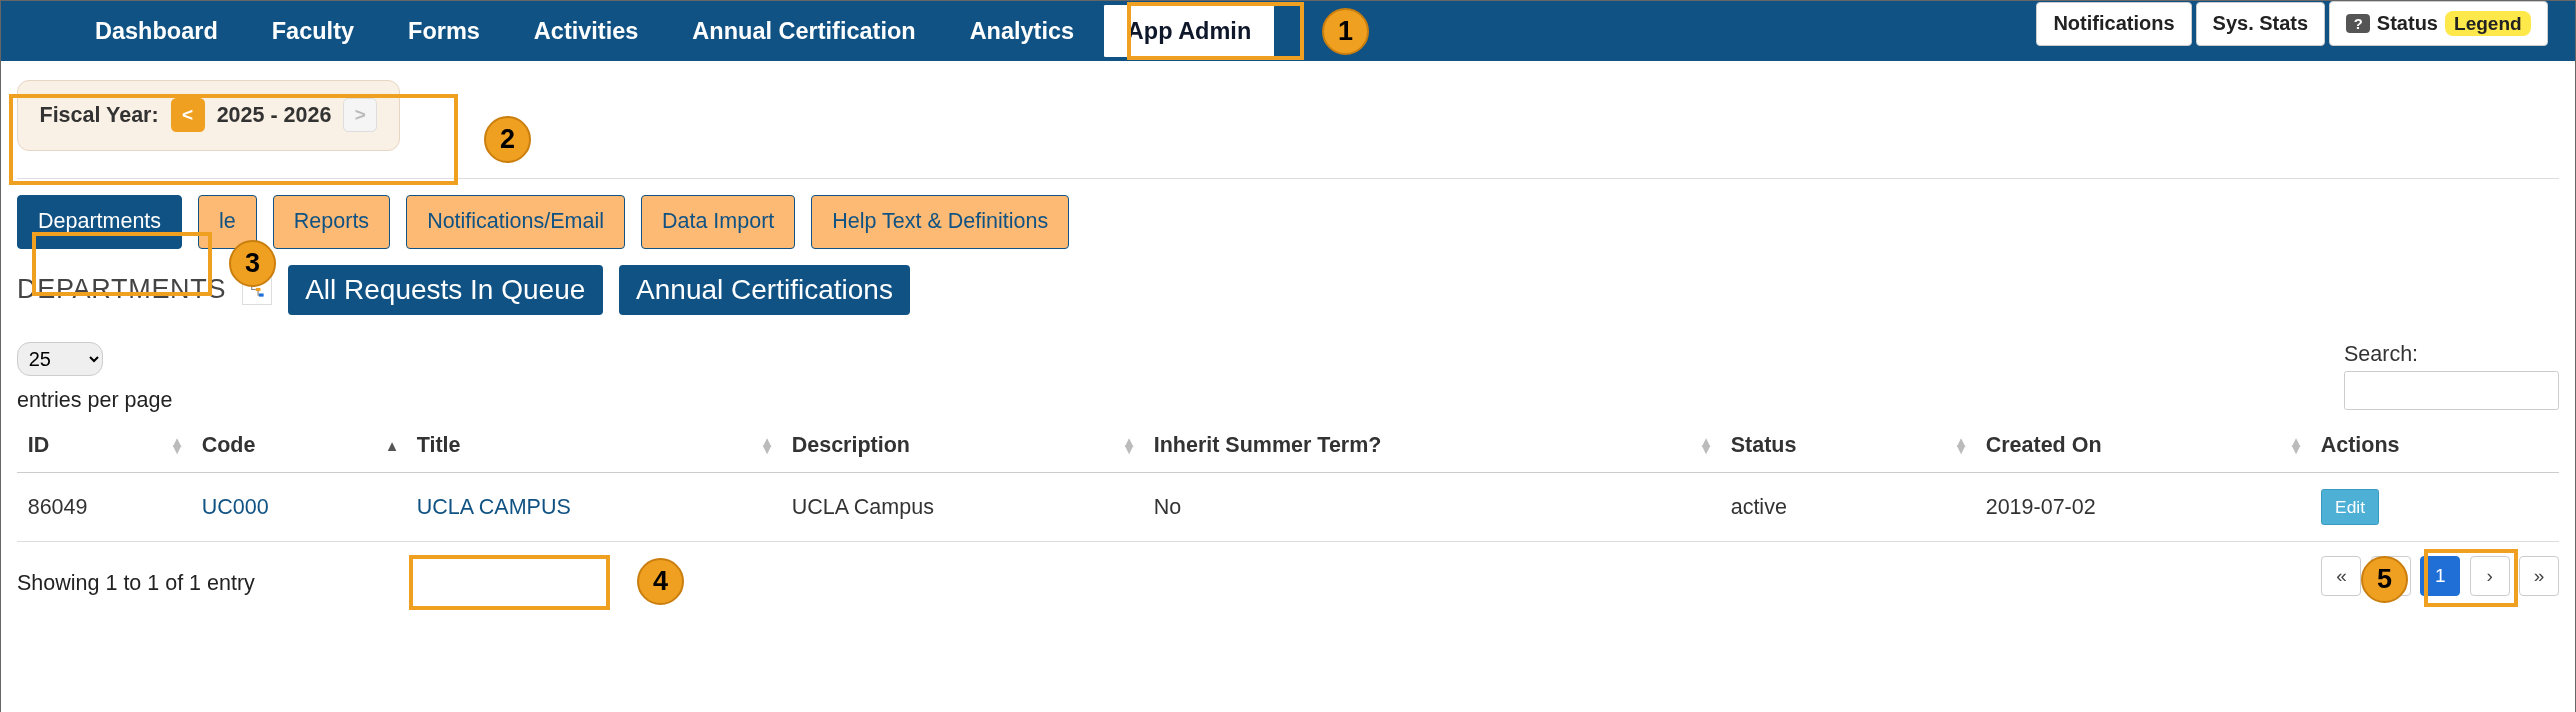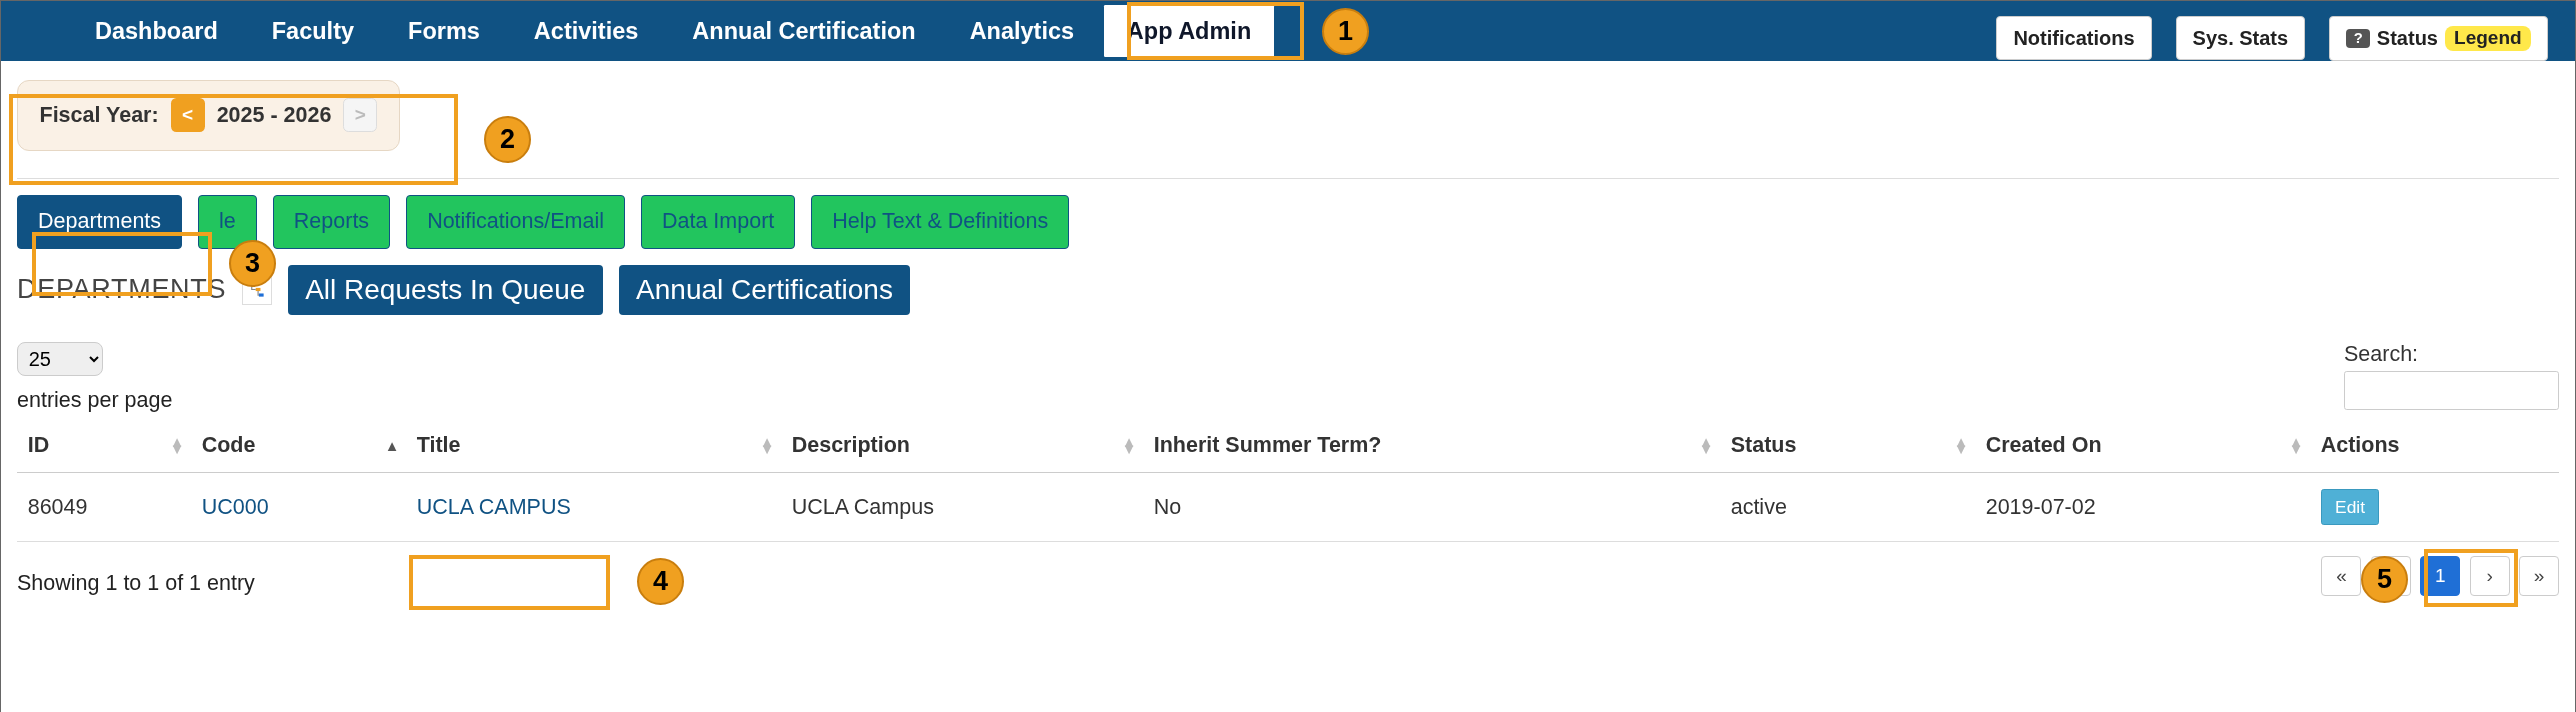--- a/index.html
+++ b/index.html
@@ -1,24 +1,24 @@
 <!DOCTYPE html>
 <html style="font-size:10.7px"><head>
 <meta charset="utf-8">
 <style>
   * { box-sizing: border-box; margin: 0; padding: 0; }
   body { font-family: Arial, Helvetica, sans-serif; font-size: 9.4px; color: #333; background: #fff; }
   .viewport { width: 2576px; height: 713px; transform-origin: top left; }
 
   
-  .topnav { background: #105283; height: 60px; display: flex; align-items: flex-end; padding: 0 27px 0 67px; }
+  .topnav { background: #105283; height: 60px; display: flex; align-items: flex-start; padding: 0 27px 16px 67px; }
   .topnav-left { display: flex; align-items: center; gap: 0; }
   .topnav-item { color: #fff; font-weight: 700; font-size: 23.5px; padding: 0 27px; height: 60px; display: flex; align-items: center; cursor: pointer; }
   .topnav-item.active { background: #fff; color: #0f172a; border-radius: 1.3px; margin: 0 2.7px; height: 52px; padding: 0 23px; }
-  .topnav-right { margin-left: auto; display: flex; align-items: center; gap: 24px; }
+  .topnav-right { margin-left: auto; display: flex; align-items: center; gap: 4px; }
   .topnav-right-btn { background: #fff; border: 0.7px solid #ccc; border-radius: 4px; font-size: 20px; font-weight: 700; color: #222; padding: 9.4px 16px; cursor: pointer; display: flex; align-items: center; gap: 6.7px; }
   .legend-pill { background: #ffe84a; border-radius: 8px; padding: 1.3px 9.4px; font-weight: 700; font-size: 19px; }
   .qmark { display:inline-flex; width:24px; height:19px; background:#555; border-radius:4px; color:#fff; align-items:center; justify-content:center; font-size:14.8px; font-weight:700;}
 
   
   .callout { position: absolute; width: 47px; height: 47px; border-radius: 50%; background: #f0a020; color: #000; font-size: 27px; font-weight: 700; display: flex; align-items: center; justify-content: center; border: 2px solid #c97e0e; z-index: 50; }
 
   
   .hl { position: absolute; border: 4px solid #f0a020; z-index: 40; pointer-events: none; }
 
@@ -27,32 +27,32 @@
   .fiscal-panel { background: #faf1e6; border: 0.7px solid #e6d7c4; border-radius: 12px; padding: 17.4px 21.5px; display: inline-flex; align-items: center; gap: 12px; font-size: 21.5px; }
   .fiscal-panel strong { font-weight: 700; }
   .fy-btn { width: 34px; height: 34px; border-radius: 5.4px; display:flex; align-items:center; justify-content:center; font-size: 19px; font-weight:700; cursor:pointer; }
   .fy-btn.prev { background:#f0a020; color:#fff; border:none; }
   .fy-btn.next { background:#f5f5f5; color:#bbb; border:0.7px solid #ddd; cursor:not-allowed; }
 
   .divider { border-top:0.7px solid #ddd; margin: 27px 0 16px; }
 
   
   .admin-tabs { display:flex; gap:16px; margin-bottom: 16px; }
-  .admin-tab { border:0.7px solid #105283; color:#105283; background:#22c55e; border-radius:4px; padding: 13.4px 20px; font-size:21.5px; cursor:pointer; }
+  .admin-tab { border:0.7px solid #105283; color:#105283; background:#fdba74; border-radius:4px; padding: 13.4px 20px; font-size:21.5px; cursor:pointer; }
   .admin-tab.active { background:#105283; color:#fff; }
 
   
   .section-head { display:flex; align-items:center; gap:16px; margin-top:10.7px; }
   .section-head h2 { font-size:27px; letter-spacing:0.7px; color:#444; font-weight:400; }
   .tree-icon { width:29.5px; height:29.5px; border:0.7px solid #ddd; display:flex; align-items:center; justify-content:center; font-size:17.4px; }
   .pill-btn { background:#105283; color:#fff; border:none; border-radius:4px; padding:9.4px 17.4px; font-size:28px; cursor:pointer; }
 
   
   .tbl-controls { display:flex; align-items:flex-start; margin-top:27px; }
-  .page-len select { font-size:20px; padding:4px 34px 4px 6.7px; border:0.7px solid #ccc; border-radius:8px; }
+  .page-len select { font-size:20px; padding:4px 34px 4px 6.7px; border:0.7px solid #ccc; border-radius:13px; }
   .page-len-label { font-size:21.5px; margin-top:12px; color:#222; }
   .search-wrap { margin-left:auto; text-align:left; }
   .search-wrap label { font-size:21.5px; display:block; margin-bottom:4px; }
   .search-wrap input { font-size:20px; border:0.7px solid #ccc; border-radius:2.7px; padding:6.7px 8px; width:215px; }
 
   
   table.dt { width:100%; border-collapse:collapse; margin-top:6.7px; }
   table.dt th { text-align:left; font-weight:700; font-size:21.5px; padding:13.4px 10.7px; border-bottom:1.3px solid #ccc; position:relative; }
   table.dt th .sort { position:absolute; right:6.7px; top:50%; transform:translateY(-50%); color:#bbb; font-size:14.8px; line-height:6.7px; }
   table.dt th .sort.up { color:#555; }

